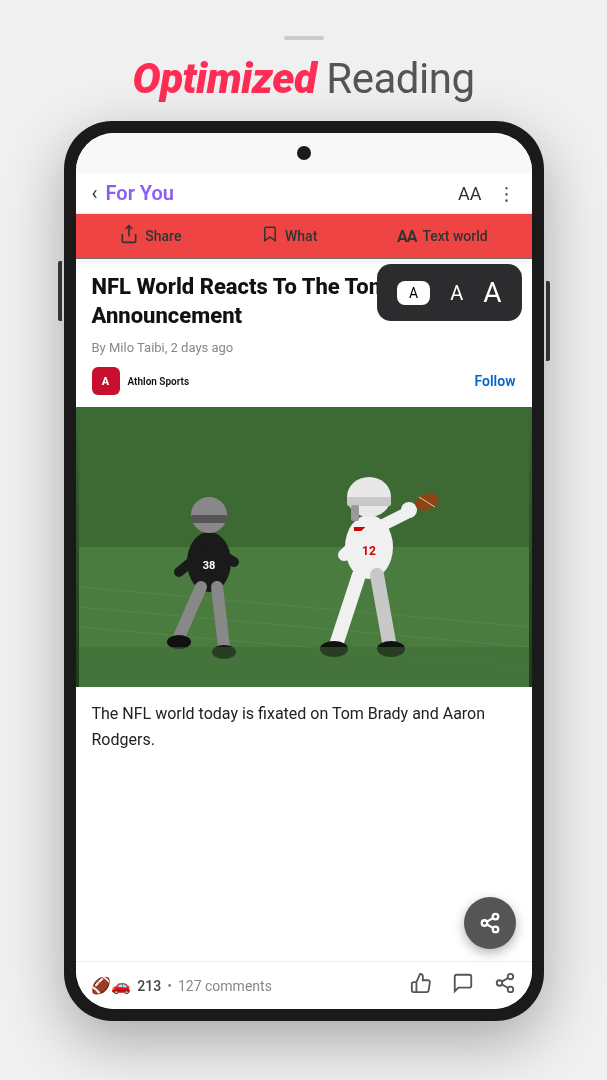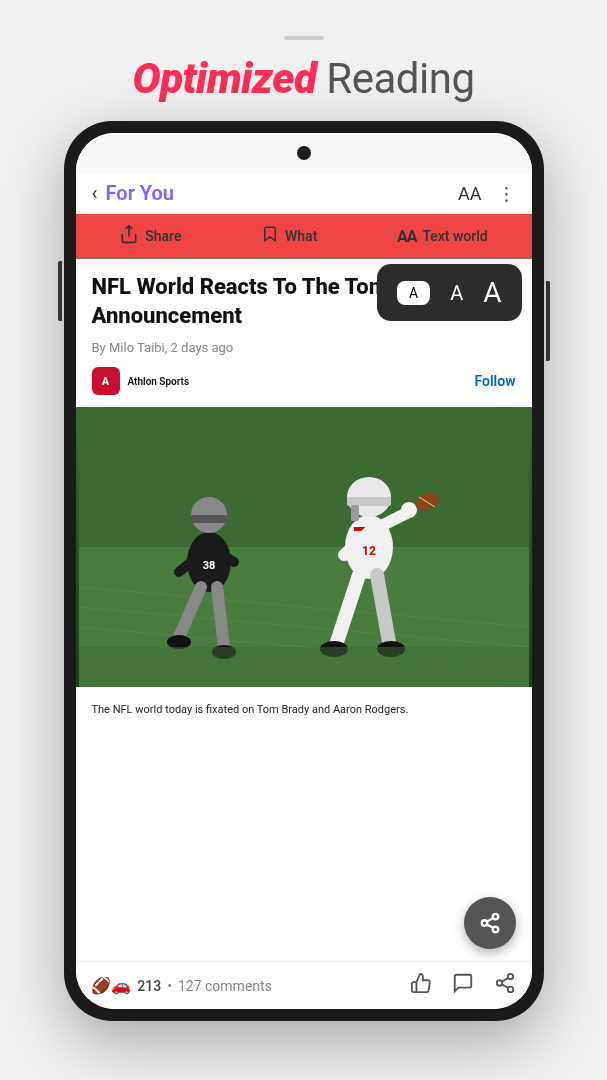--- a/index.html
+++ b/index.html
@@ -229,21 +229,21 @@
       position: relative;
       overflow: hidden;
       margin-bottom: 14px;
     }
     
     .article-body {
       padding: 0 16px;
       background: #fff;
     }
     .article-paragraph {
-      font-size: 11px;
+      font-size: 16px;
       line-height: 1.6;
       color: #222;
       margin-bottom: 14px;
     }
     
     .float-share {
       position: absolute;
       right: 16px;
       bottom: 60px;
       width: 52px;

